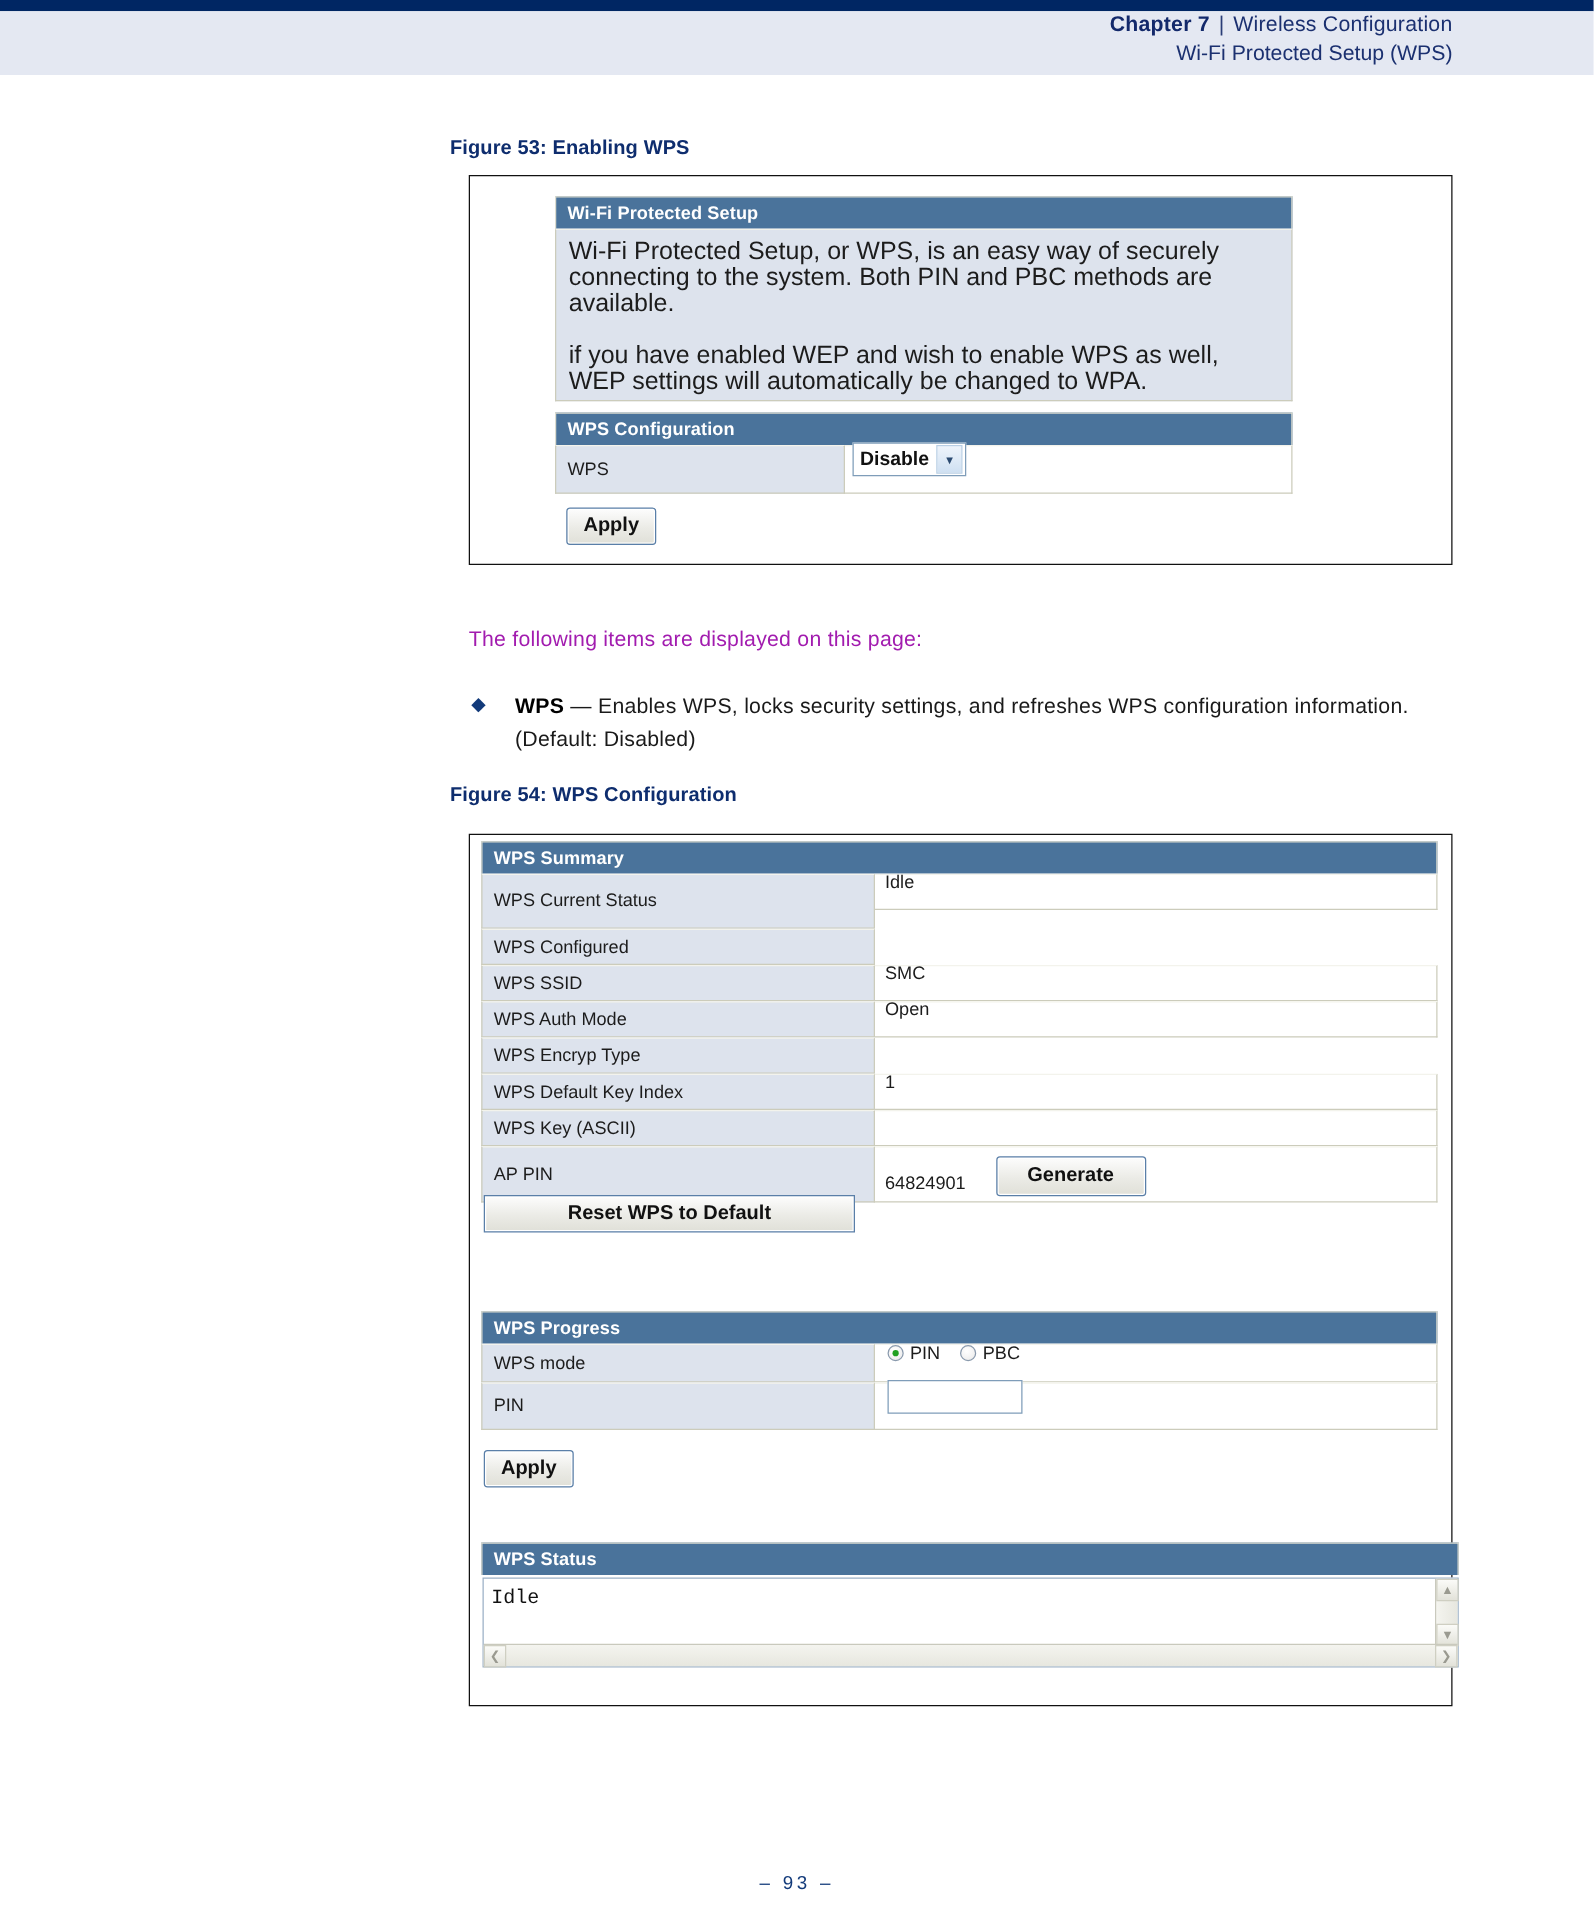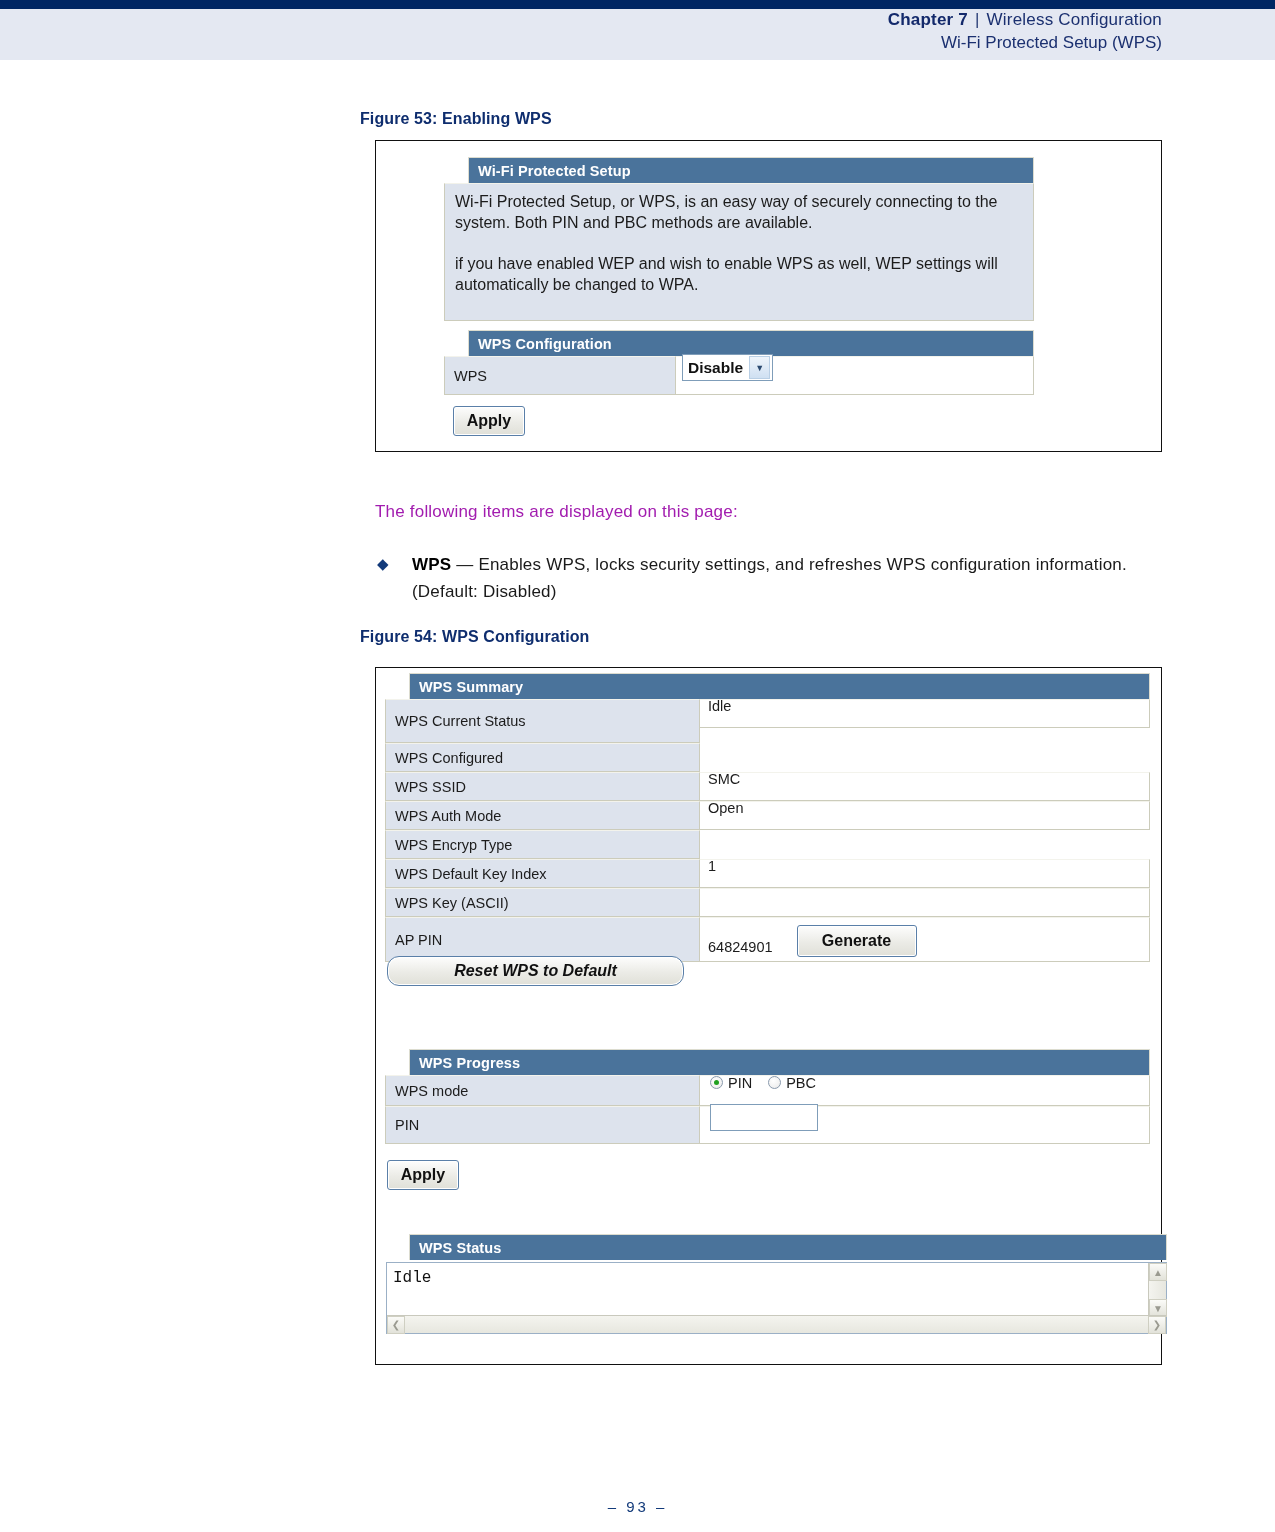--- a/index.html
+++ b/index.html
@@ -53,26 +53,26 @@
   #fig54{left:375px;top:667px;width:787px;height:698px;}
 
   
   .panel{position:absolute;box-sizing:border-box;}
   .panel-title{
     background:#4a739b;color:#ffffff;font-weight:bold;
     font-size:14.5px;padding:5px 0 5px 9px;
     border-top:1px solid #dcdccf;border-left:1px solid #dcdccf;border-right:1px solid #dcdccf;
     box-sizing:border-box;letter-spacing:.1px;
     font-family:"Liberation Sans", sans-serif;
-    height:26px;line-height:16px;margin-left:24px;
+    height:26px;line-height:16px;
   }
   .panel-body{
     background:#dde3ed;border:1px solid #ccccbb;border-top:1px solid #f2f2ea;
     box-sizing:border-box;padding:7px 10px 9px 10px;
-    font-size:16px;color:#1c1c1c;line-height:21px;
+    font-size:20px;color:#1c1c1c;line-height:21px;
   }
   .panel-body p{margin:0;}
   .panel-body .gap{height:20px;}
 
   
   .row{display:flex;box-sizing:border-box;}
   .cell-label{
     background:#dde3ed;border:1px solid #ccccbb;border-top-color:#f3f3ec;
     box-sizing:border-box;font-size:14.5px;color:#1c1c1c;
     padding:5px 0 5px 9px;display:flex;align-items:center;
@@ -238,21 +238,21 @@
 
     <div class="row">
       <div class="cell-label" style="width:315px;height:45px;">AP PIN</div>
       <div class="cell-value" style="width:450px;height:45px;padding:0 0 0 8px;align-items:flex-end;">
         <span style="font-size:14.5px;padding-bottom:6px;">64824901</span>
         <span class="btn" style="width:120px;height:32px;line-height:30px;font-size:16px;margin-left:24px;margin-bottom:4px;">Generate</span>
       </div>
     </div>
   </div>
 
-  <div class="btn" style="position:absolute;left:11px;top:288px;width:297px;height:30px;line-height:28px;font-size:16px;border-radius:12px;font-style:italic;">Reset WPS to Default</div>
+  <div class="btn" style="position:absolute;left:11px;top:288px;width:297px;height:30px;line-height:28px;font-size:16px;border-radius:0;">Reset WPS to Default</div>
 
   <div class="panel" style="left:9px;top:381px;width:765px;">
     <div class="panel-title">WPS Progress</div>
 
     <div class="row">
       <div class="cell-label" style="width:315px;height:31px;">WPS mode</div>
       <div class="cell-value" style="width:450px;height:31px;padding-left:10px;">
         <span class="radio-wrap">
           <span class="radio on"></span>
           <span class="radio-label">PIN</span>

